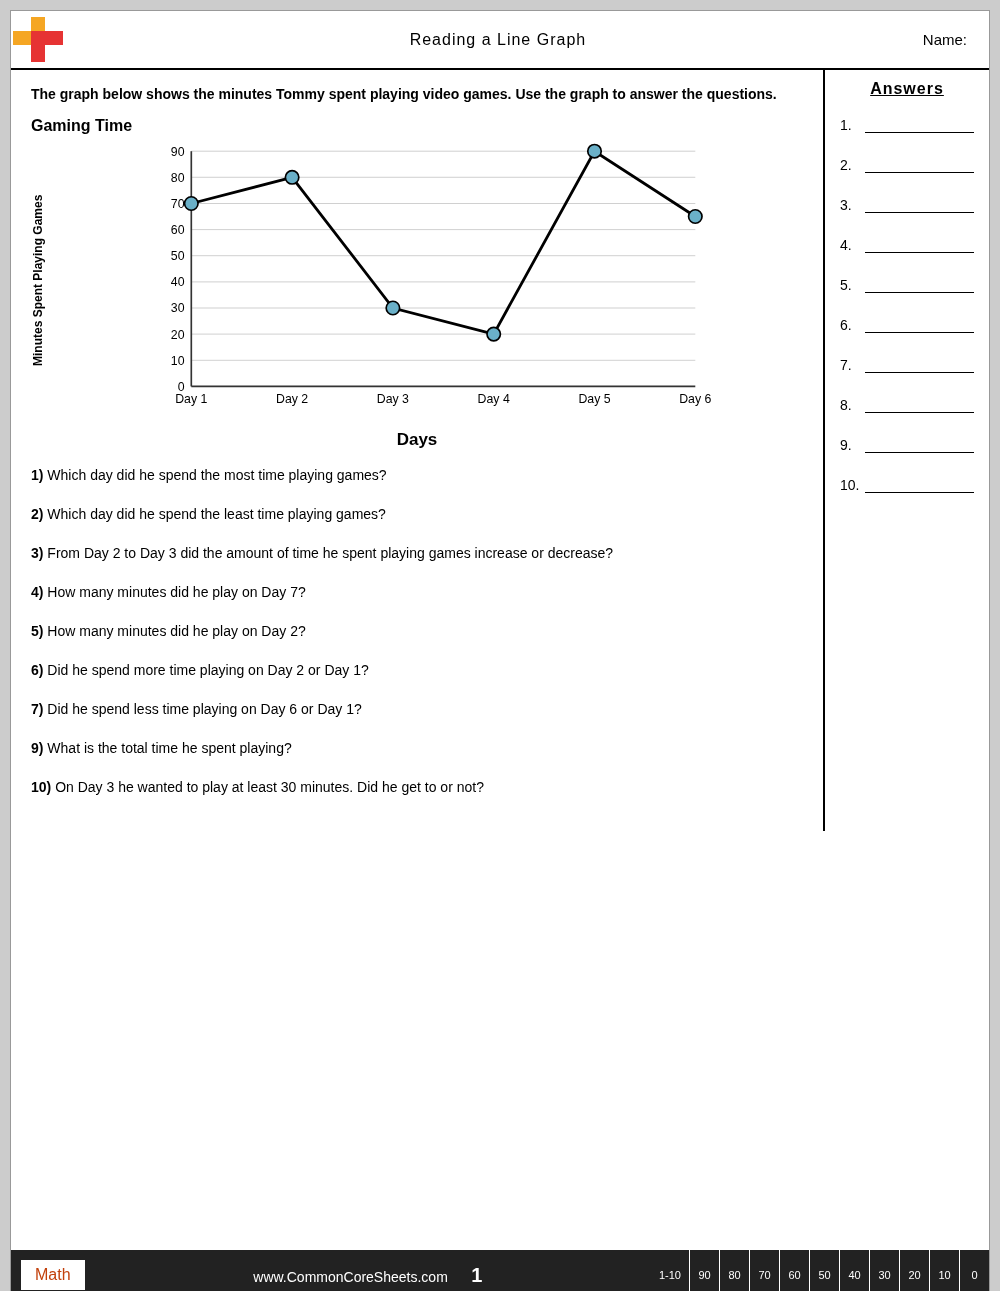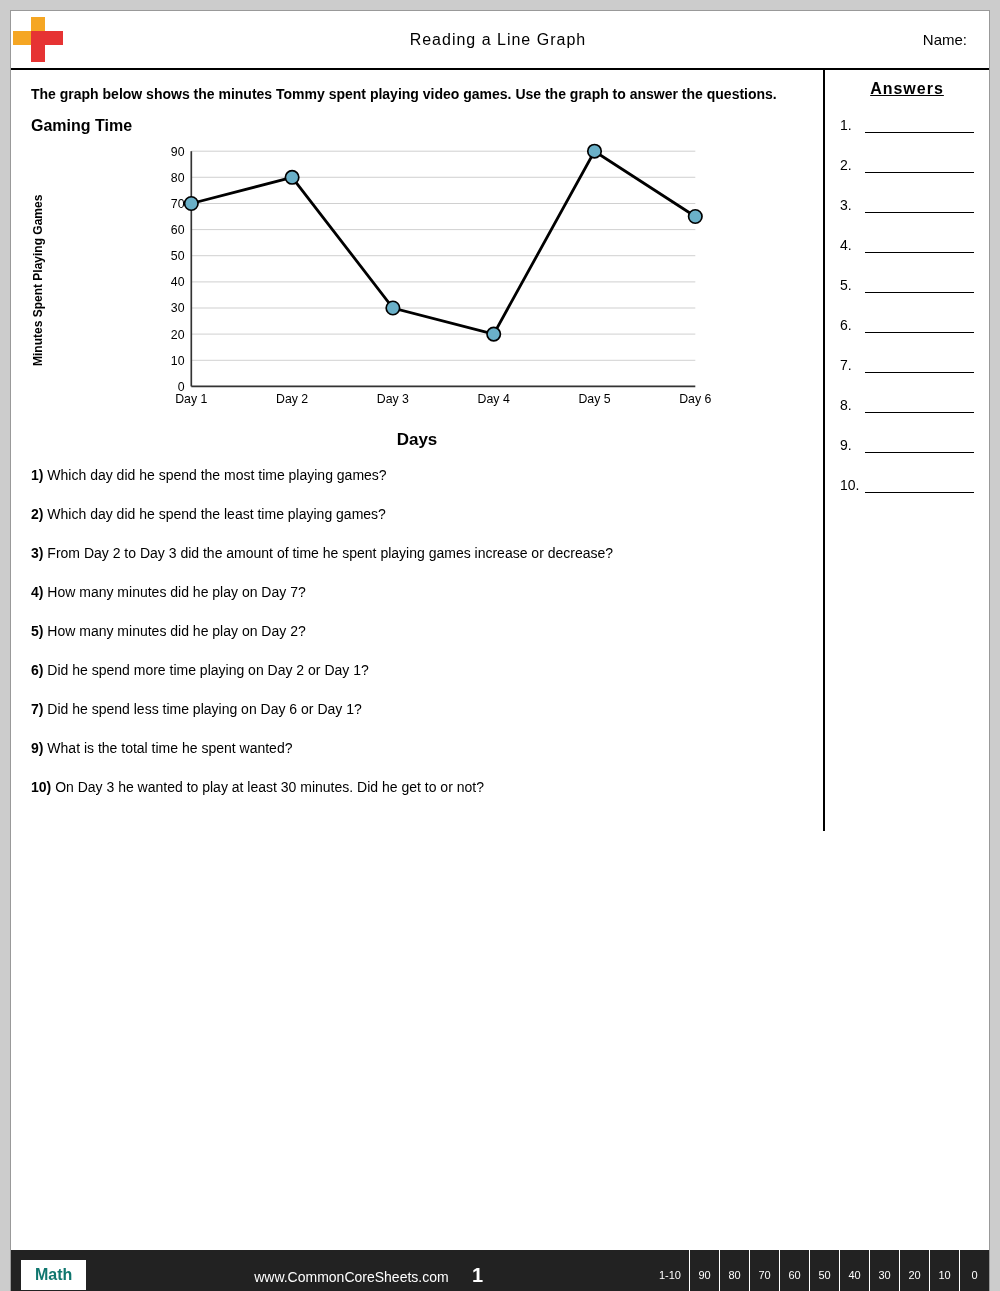--- a/index.html
+++ b/index.html
@@ -134,22 +134,22 @@
       left: 0;
       right: 0;
       height: 50px;
       background: #222;
       display: flex;
       align-items: center;
       justify-content: space-between;
     }
     .footer-math-box {
       background: white;
-      color: #0f766e;
-      font-weight: bold;
+      color: #c2410c;
+      font-weight: normal;
       font-size: 16px;
       padding: 6px 14px;
       margin-left: 10px;
     }
     .footer-center {
       color: white;
       font-size: 14px;
       text-align: center;
       flex: 1;
     }
@@ -248,21 +248,21 @@
       <div class="x-axis-label">Days</div>
 
       <div class="questions">
       <div class="question"><span class="question-num">1)</span> <span>Which day did he spend the most time playing games?</span></div>
           <div class="question"><span class="question-num">2)</span> <span>Which day did he spend the least time playing games?</span></div>
           <div class="question"><span class="question-num">3)</span> <span>From Day 2 to Day 3 did the amount of time he spent playing games increase or decrease?</span></div>
           <div class="question"><span class="question-num">4)</span> <span>How many minutes did he play on Day 7?</span></div>
           <div class="question"><span class="question-num">5)</span> <span>How many minutes did he play on Day 2?</span></div>
           <div class="question"><span class="question-num">6)</span> <span>Did he spend more time playing on Day 2 or Day 1?</span></div>
           <div class="question"><span class="question-num">7)</span> <span>Did he spend less time playing on Day 6 or Day 1?</span></div>
-          <div class="question"><span class="question-num">9)</span> <span>What is the total time he spent wanted?</span></div>
+          <div class="question"><span class="question-num">9)</span> <span>What is the total time he spent playing?</span></div>
           <div class="question"><span class="question-num">10)</span> <span>On Day 3 he wanted to play at least 30 minutes. Did he get to or not?</span></div>
         </div>
 
     </div>
 
     <div class="right-panel">
       <div class="answers-title">Answers</div>
       <div id="answers-container">
           <div class="answer-line">
             <span class="answer-num">1.</span>

